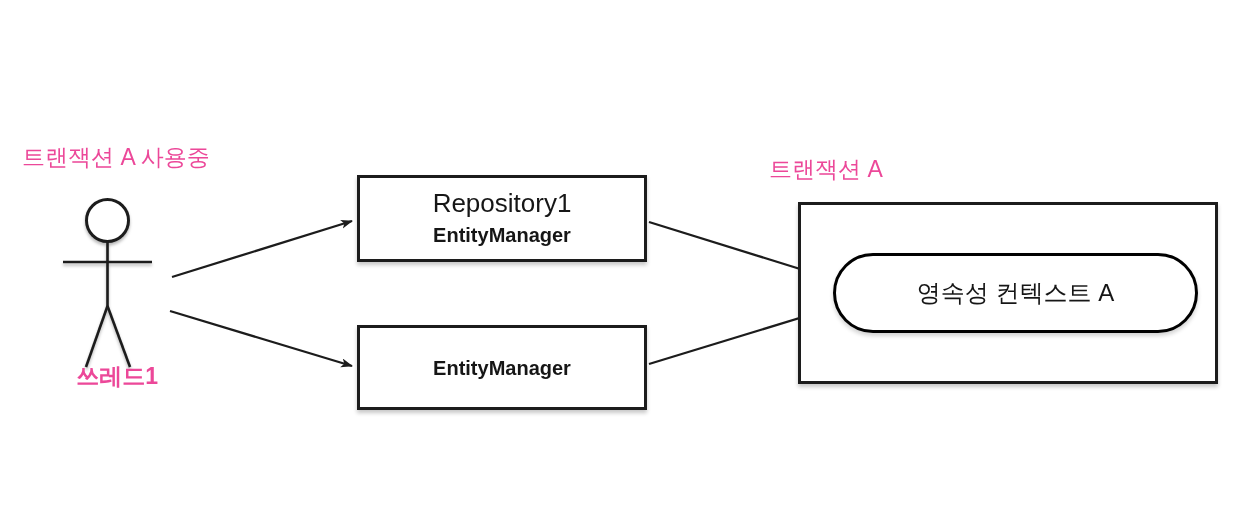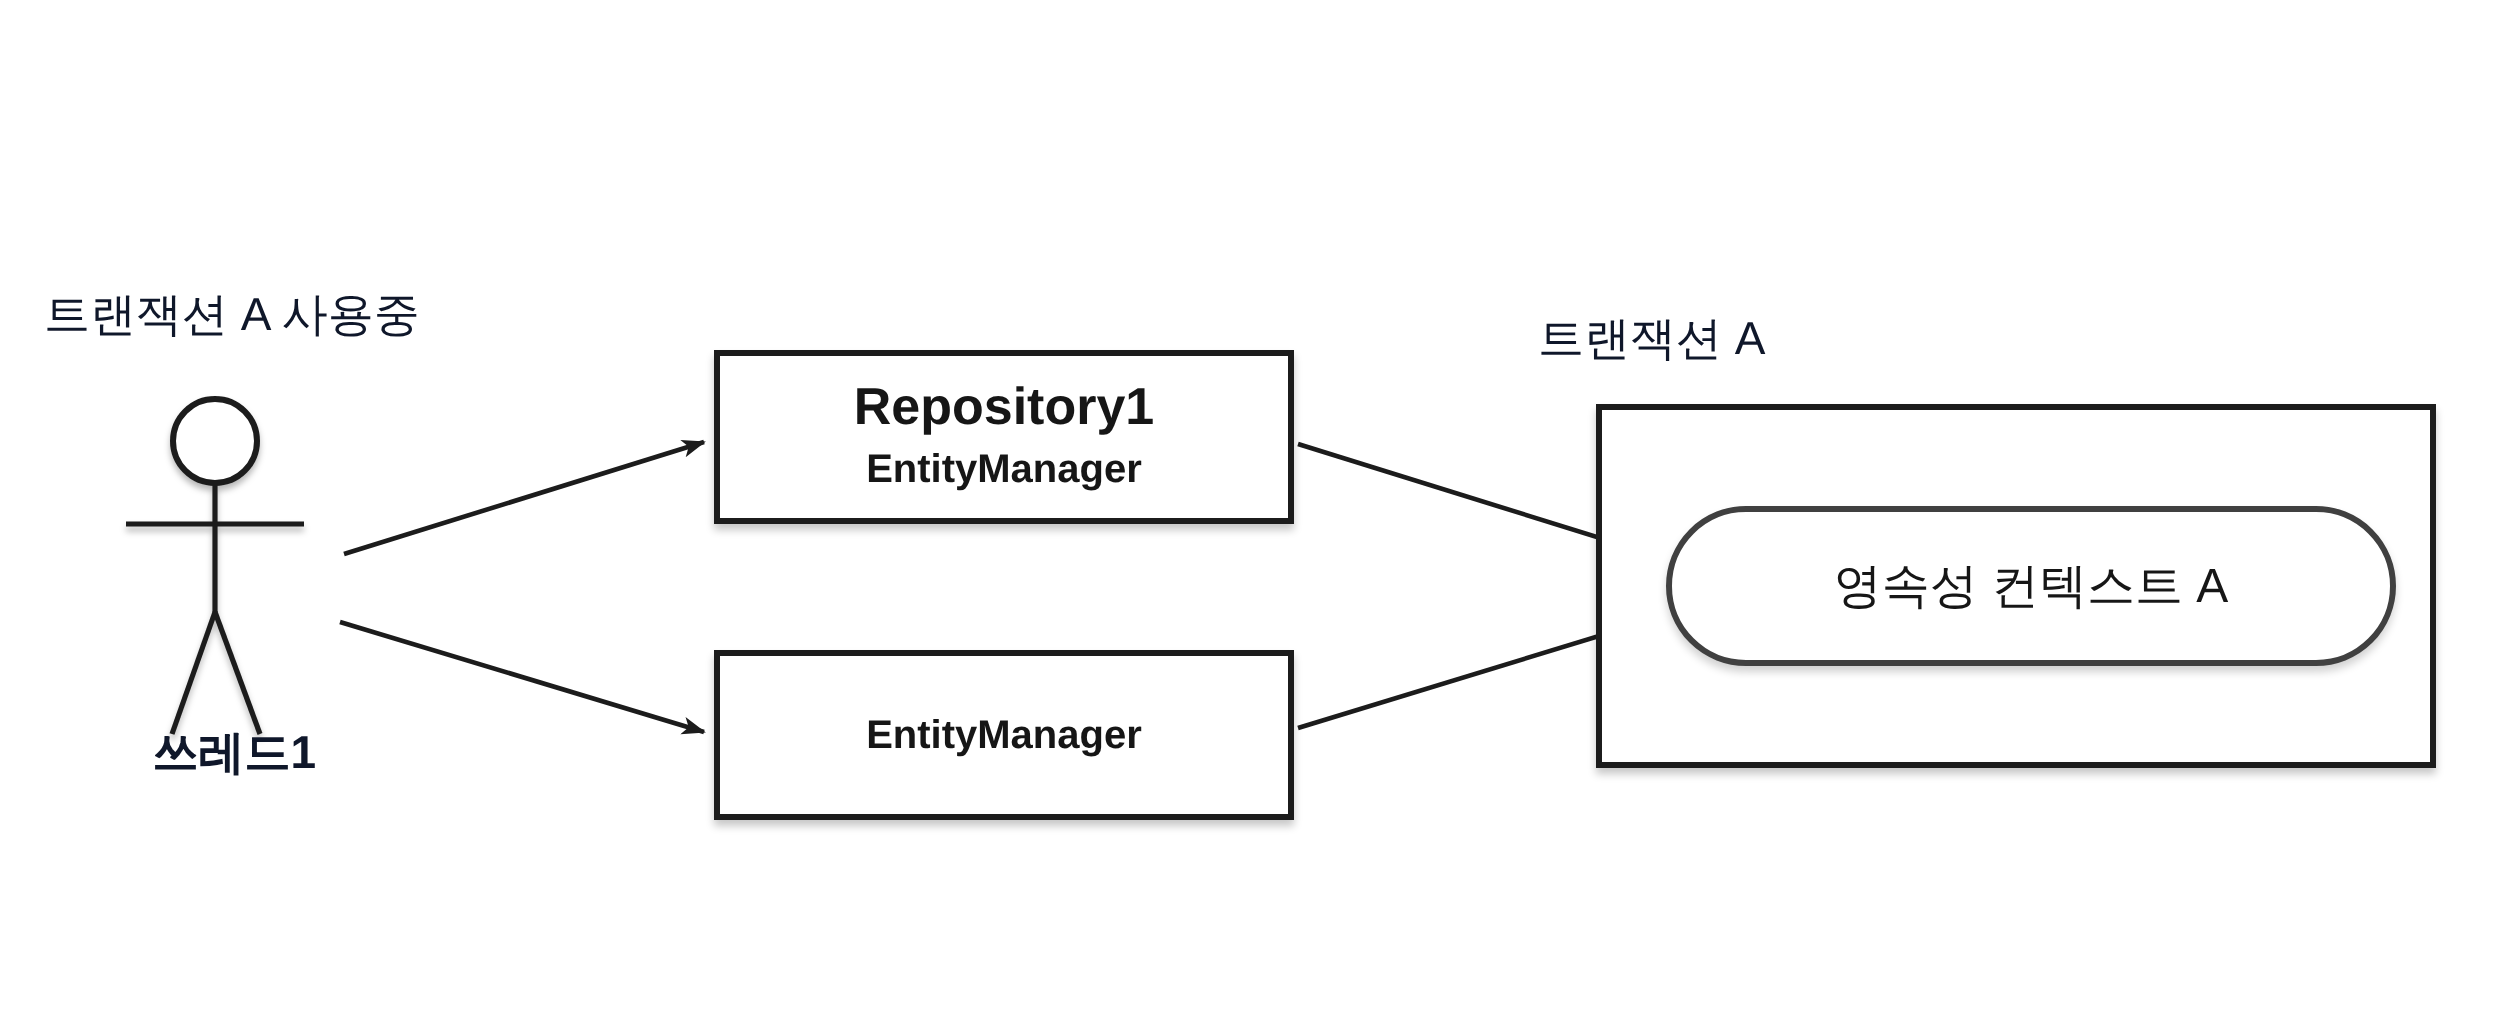--- a/index.html
+++ b/index.html
@@ -17,21 +17,21 @@
   }
   .layer-svg {
     position: absolute;
     left: 0;
     top: 0;
     width: 1254px;
     height: 514px;
   }
   .label {
     position: absolute;
-    color: #0f172a;
+    color: #ec4899;
     font-size: 23px;
     white-space: nowrap;
     line-height: 1.2;
   }
   .actor-top-label { left: 22px; top: 144px; }
   .actor-name-label {
     left: 36px; top: 363px; width: 122px;
     text-align: right; font-weight: bold;
   }
   .txn-title-label { left: 769px; top: 156px; }
@@ -46,33 +46,33 @@
     left: 357px;
     width: 290px;
     display: flex;
     flex-direction: column;
     align-items: center;
     justify-content: center;
     color: #161616;
   }
   .repo-box.first { top: 175px; height: 87px; }
   .repo-box.second { top: 325px; height: 85px; }
-  .repo-title { font-size: 26px; line-height: 32px; font-weight: bold; }
+  .repo-title { font-size: 26px; line-height: 32px; }
   .repo-subtitle { font-size: 20px; font-weight: bold; line-height: 32px; }
   .txn-box {
     left: 798px; top: 202px;
     width: 420px; height: 182px;
   }
   .context-pill {
     position: absolute;
     box-sizing: border-box;
     left: 833px; top: 253px;
     width: 365px; height: 80px;
     background: #ffffff;
-    border: 3px solid #404040;
+    border: 3px solid #000000;
     border-radius: 40px;
     display: flex;
     align-items: center;
     justify-content: center;
     box-shadow: 0 3px 4px rgba(0,0,0,0.18);
   }
   .context-pill .pill-text {
     color: #161616;
     font-size: 24px;
     white-space: nowrap;

